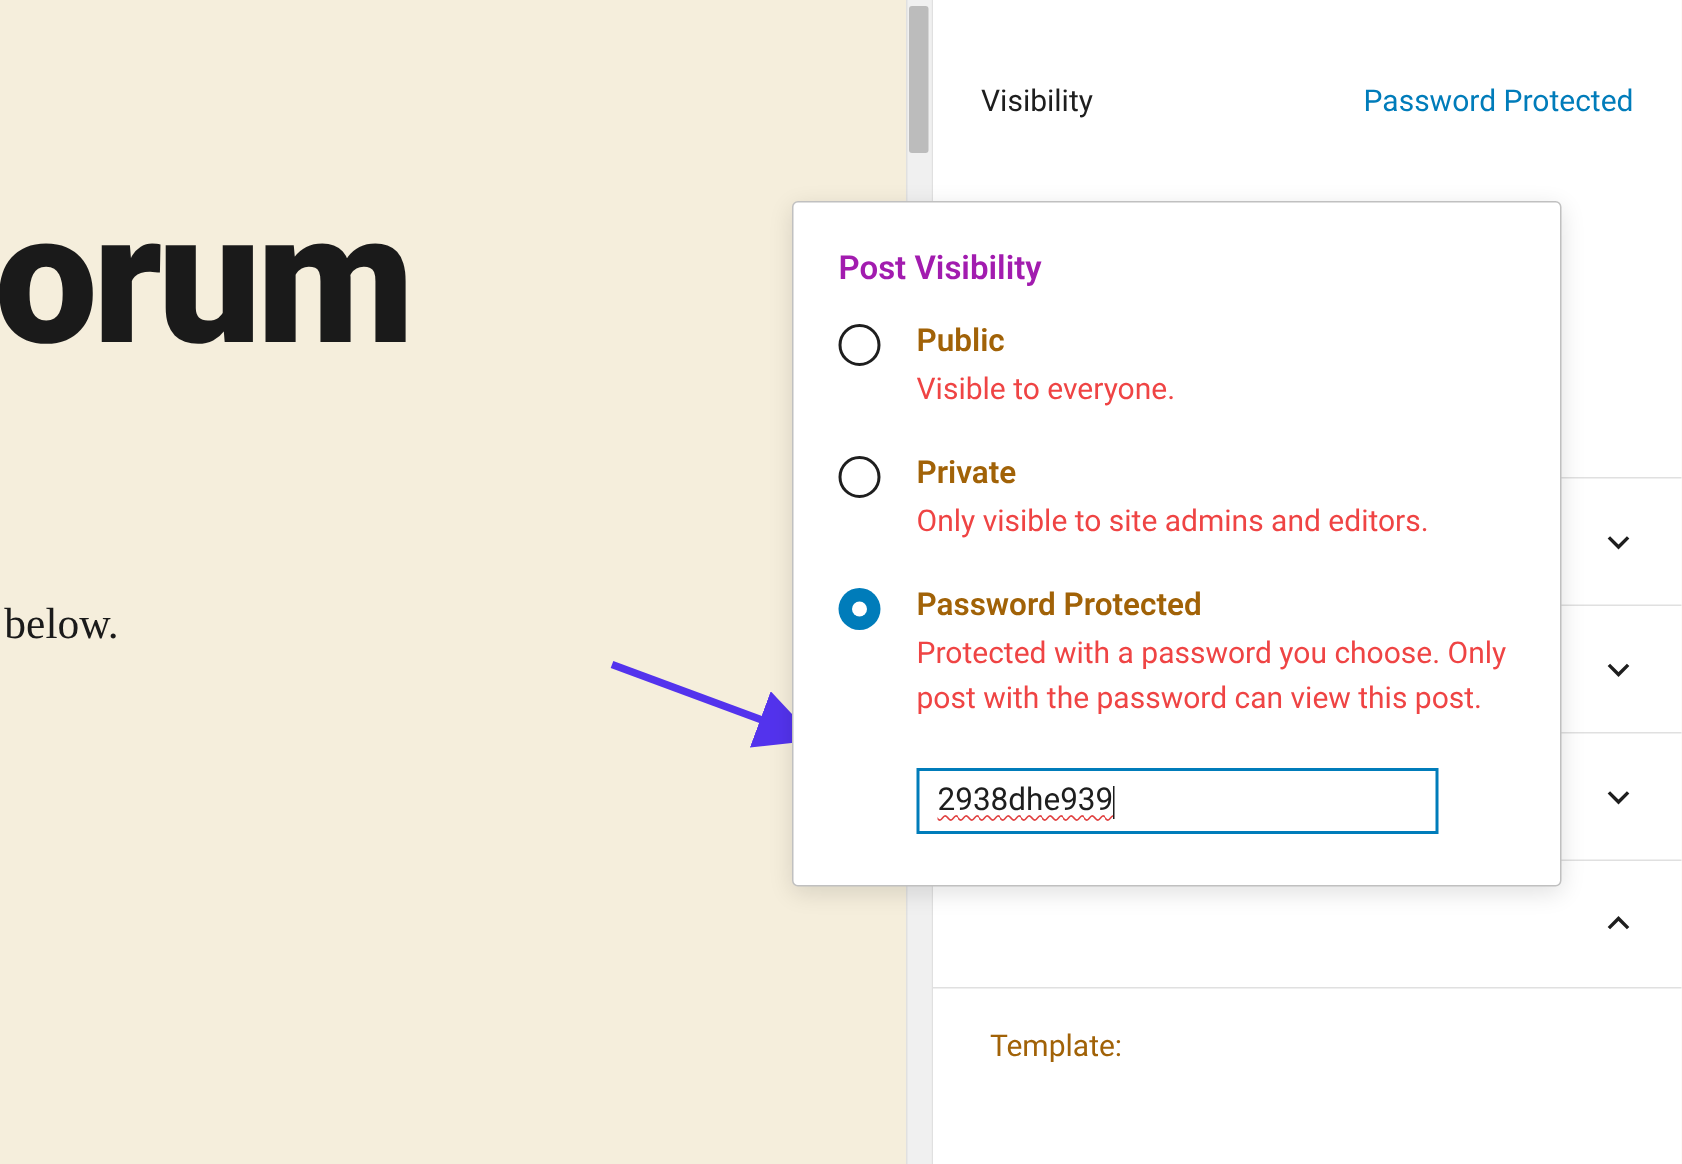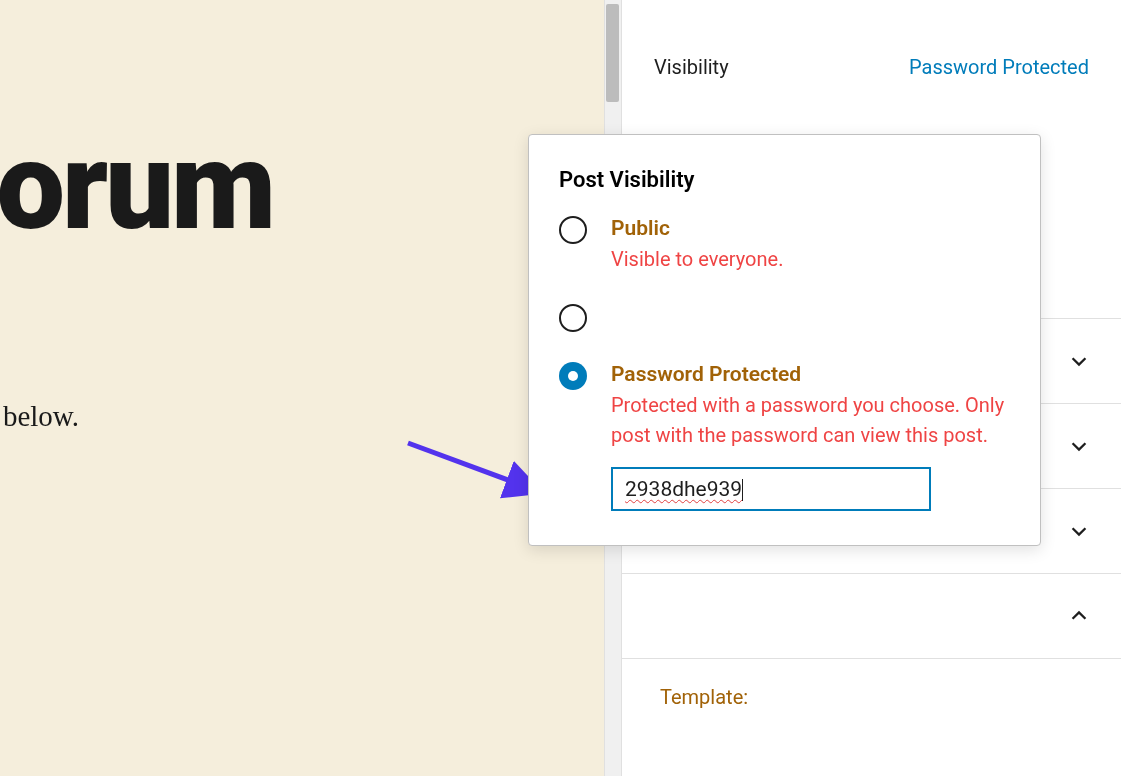--- a/index.html
+++ b/index.html
@@ -130,21 +130,21 @@
       width: 513px;
       background: #fff;
       border: 1px solid #c0c0c0;
       border-radius: 4px;
       box-shadow: 0 4px 16px rgba(0,0,0,0.12);
       padding: 32px 30px 34px 30px;
     }
     .popover-title {
       font-size: 22px;
       font-weight: 600;
-      color: #000000;
+      color: #a21caf;
       margin-bottom: 24px;
     }
     .radio-option {
       display: flex;
       align-items: flex-start;
       margin-bottom: 30px;
     }
     .radio-option:last-of-type { margin-bottom: 0; }
     .radio-circle {
       width: 28px;
@@ -177,22 +177,22 @@
       font-weight: 600;
       color: #a16207;
       margin-bottom: 4px;
     }
     .radio-desc {
       font-size: 20px;
       color: #ef4444;
       line-height: 1.5;
     }
     .password-input {
-      width: 320px;
-      margin-top: 17px;
+      width: 348px;
+      margin-top: 32px;
       padding: 8px 12px;
       font-size: 21px;
       border: 2px solid #007cba;
       outline: none;
       font-family: inherit;
       color: #1e1e1e;
     }
     .password-value {
       text-decoration: underline;
       text-decoration-style: wavy;
@@ -276,20 +276,24 @@
   <div class="radio-option">
     <div class="radio-circle"></div>
     <div class="radio-content">
       <div class="radio-label">Public</div>
       <div class="radio-desc">Visible to everyone.</div>
     </div>
   </div>
 
   <div class="radio-option">
     <div class="radio-circle"></div>
+    <div class="radio-content">
+      <div class="radio-label">Private</div>
+      <div class="radio-desc">Only visible to site admins and editors.</div>
+    </div>
   </div>
 
   <div class="radio-option">
     <div class="radio-circle selected"></div>
     <div class="radio-content">
       <div class="radio-label">Password Protected</div>
       <div class="radio-desc">Protected with a password you choose. Only post with the password can view this post.</div>
       <div class="password-input">
         <span class="password-value">2938dhe939</span><span class="cursor-bar"></span>
       </div>

